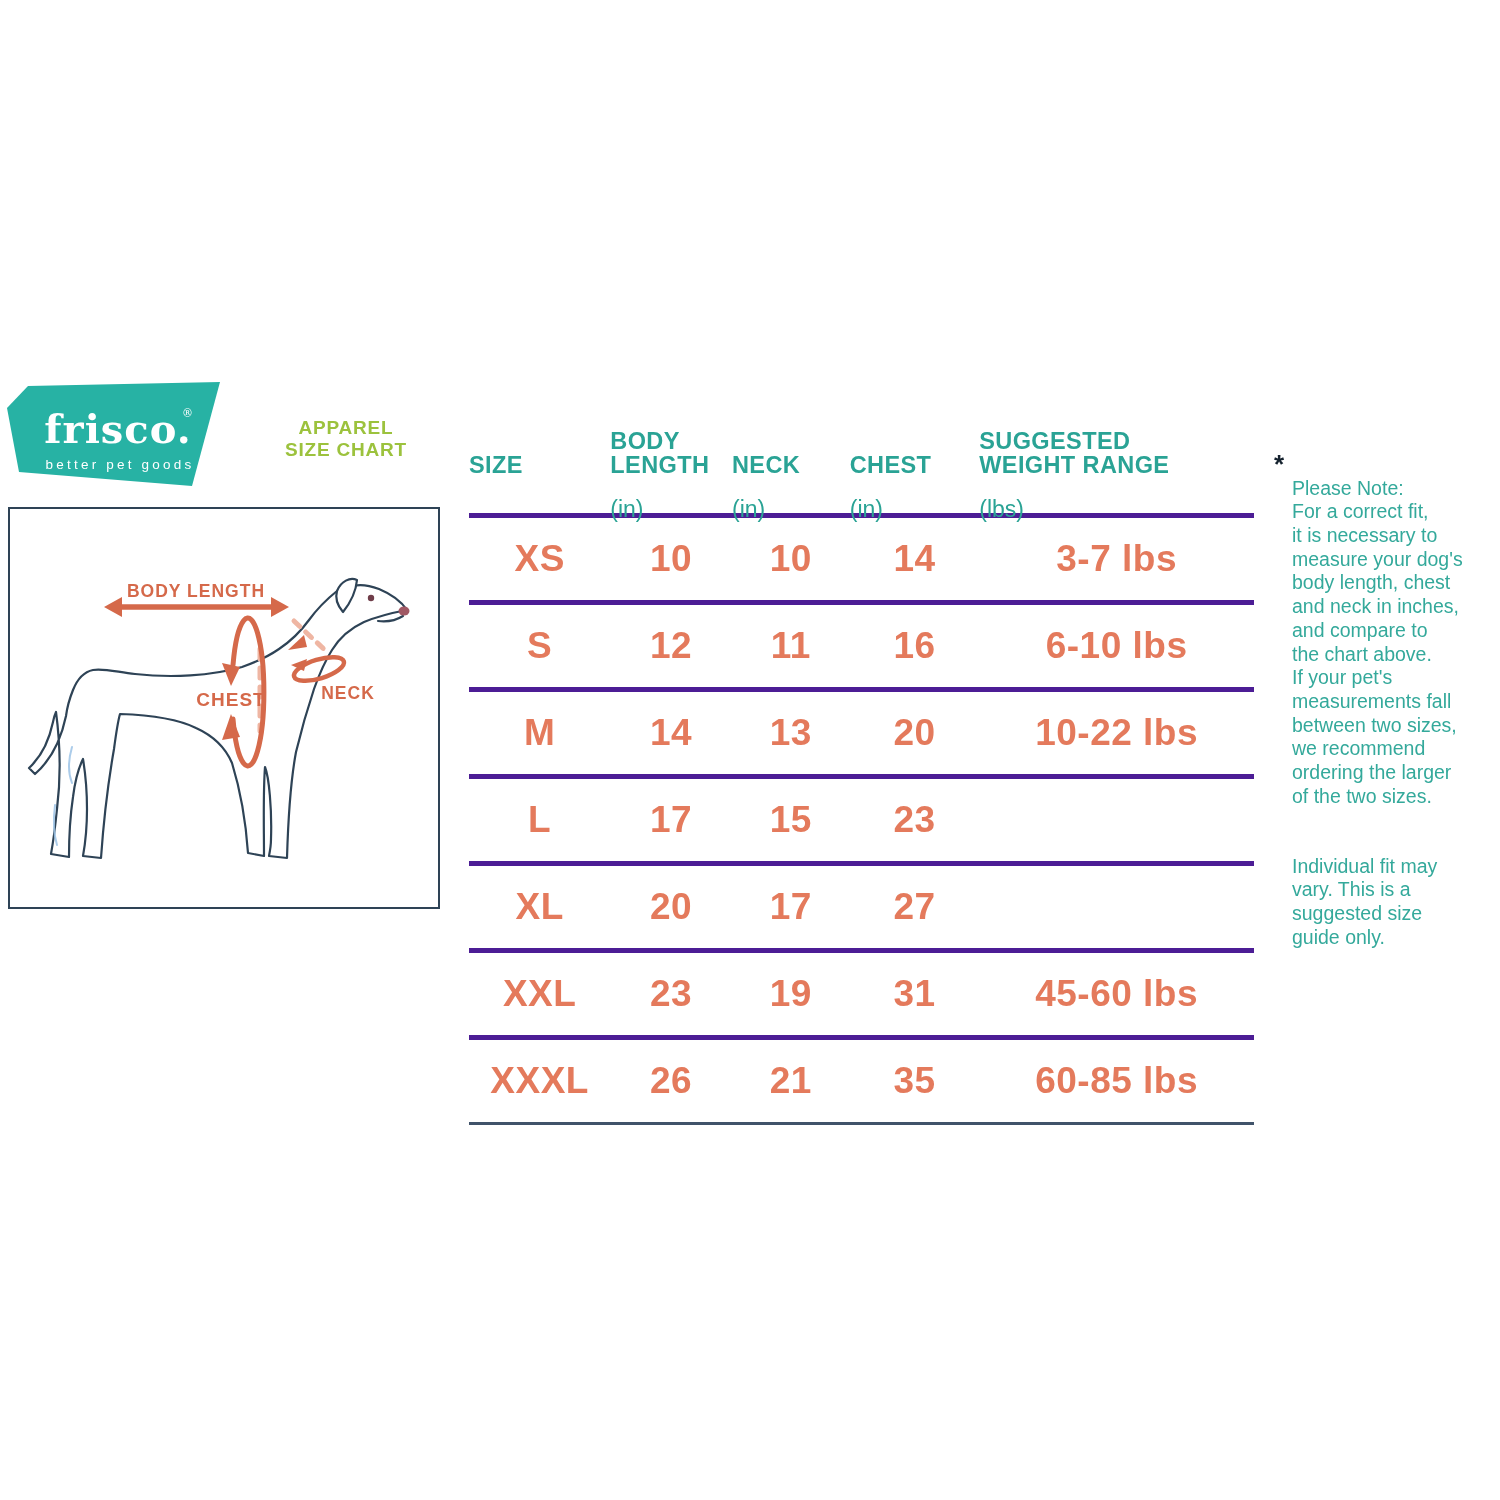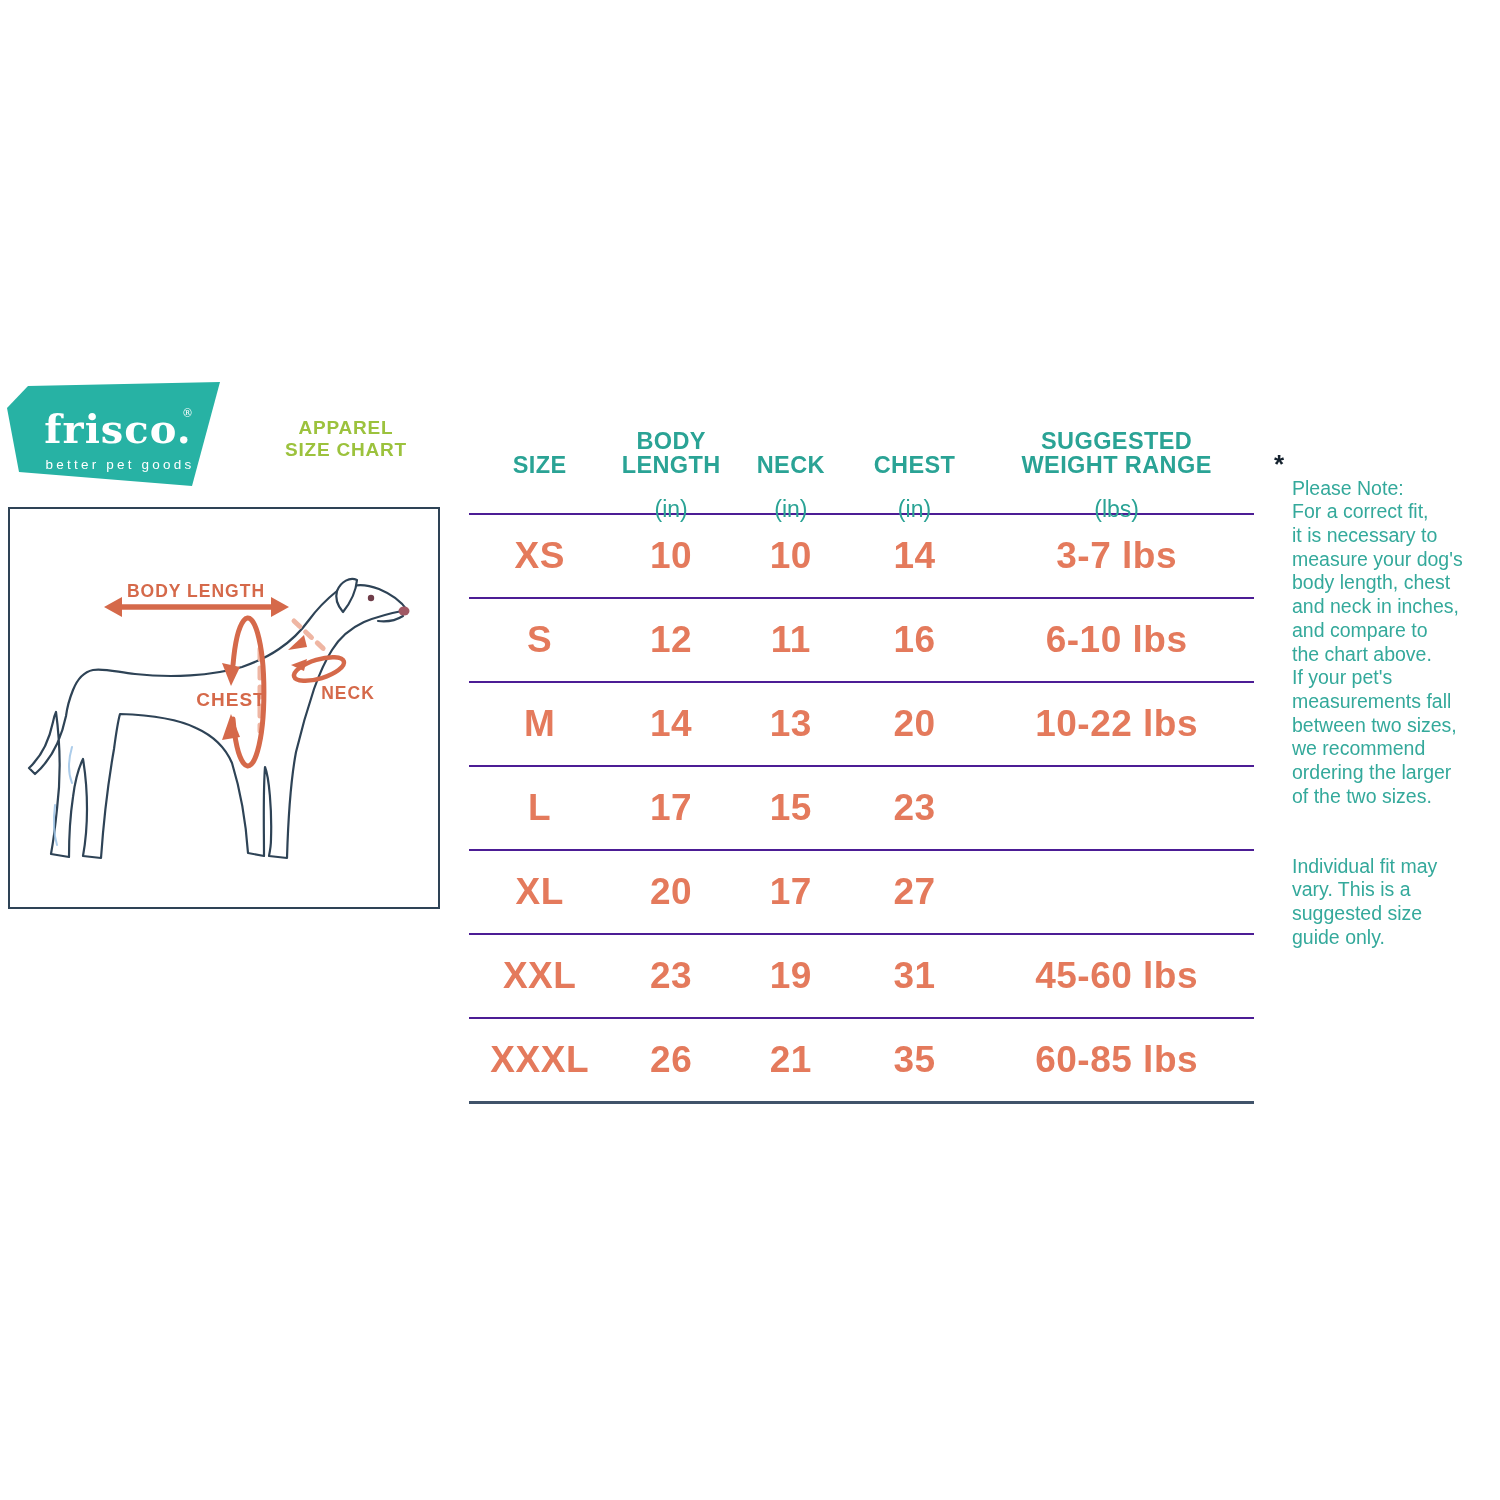--- a/index.html
+++ b/index.html
@@ -21,27 +21,27 @@
   
   .dog-box{
     position:absolute;left:8px;top:507px;width:432px;height:402px;
     border:2.5px solid #2e4356;box-sizing:border-box;background:#fff;
   }
   .dog-box svg{position:absolute;left:0;top:0;}
   .diag-label{font-family:"Liberation Sans", sans-serif;font-weight:700;fill:#d5694a;letter-spacing:1px;}
   
   .size-table{position:absolute;left:469px;top:420px;width:785px;}
   .thead{display:flex;height:93px;}
-  .hcell{box-sizing:border-box;text-align:center;color:#2aa395;}
+  .hcell{box-sizing:border-box;color:#2aa395;}
   .hcaps{height:58px;display:flex;flex-direction:column;justify-content:flex-end;
          font-weight:700;font-size:23.5px;line-height:1.05;letter-spacing:0.4px;white-space:pre-line;}
   .hunit{margin-top:18px;font-weight:400;font-size:23px;}
   .c1{width:18%;} .c2{width:15.5%;} .c3{width:15%;} .c4{width:16.5%;} .c5{width:35%;}
-  .trow{display:flex;align-items:center;height:82px;border-top:2px solid #4c1d95;}
-  .trow.last{border-bottom:3px solid #40536a;justify-content:flex-end;}
+  .trow{display:flex;align-items:center;height:82px;border-top:5px solid #4c1d95;}
+  .trow.last{border-bottom:3px solid #40536a;}
   .tcell{box-sizing:border-box;text-align:center;color:#e47a5c;font-weight:700;
          font-size:37px;letter-spacing:0.5px;}
   
   .note-block{
     position:absolute;left:1292px;width:228px;color:#34a99b;
     font-size:19.5px;line-height:1.215;white-space:pre-line;
   }
   .note-primary{top:453px;}
   .note-secondary{top:831px;}
   .note-asterisk{

